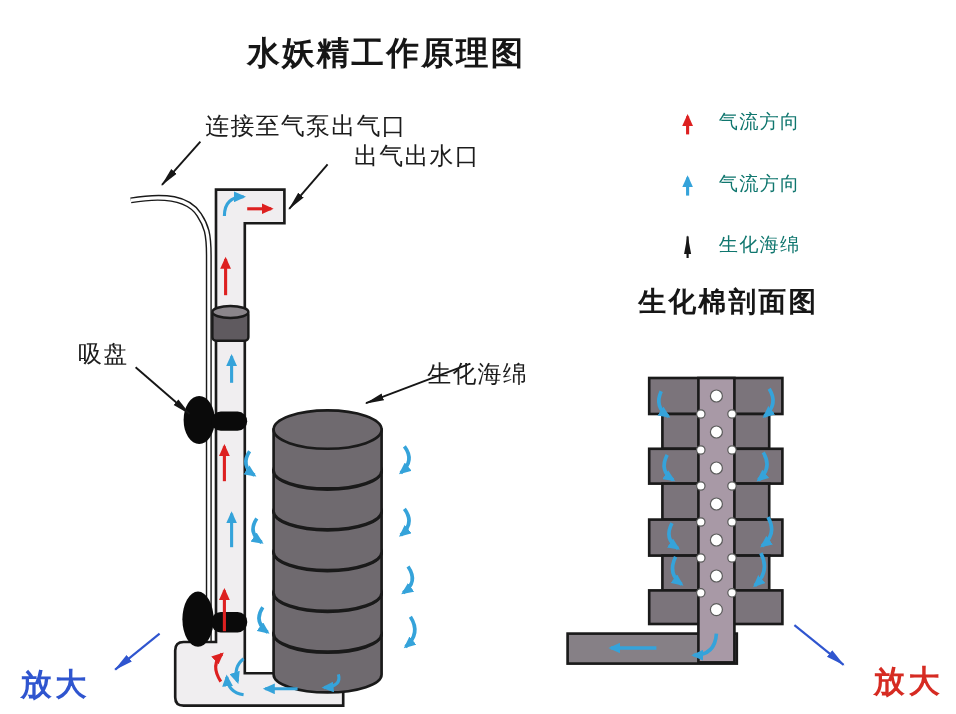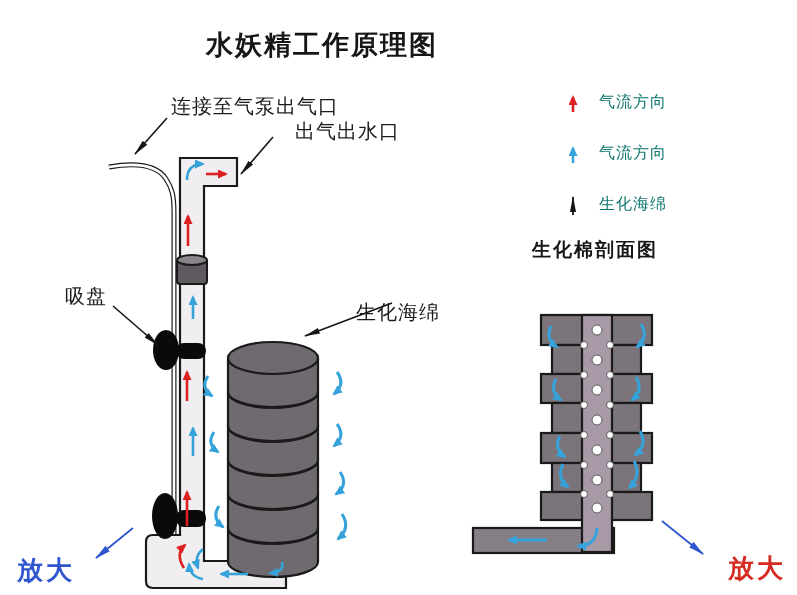--- a/index.html
+++ b/index.html
@@ -3,21 +3,21 @@
 <meta charset="utf-8">
 <style>
   html,body{margin:0;padding:0;background:#ffffff;}
   #stage{
     position:relative;width:797px;height:595px;background:#ffffff;overflow:hidden;
     font-family:Liberation Mono, monospace;color:#111;
   }
   #drawing{position:absolute;left:0;top:0;}
   .txt{position:absolute;white-space:nowrap;line-height:1.1;}
   .t-title{left:206px;top:33px;font-size:27px;font-weight:bold;letter-spacing:2px;color:#161616;}
-  .t-section{left:532px;top:241px;font-size:19px;font-weight:bold;letter-spacing:2px;color:#161616;}
+  .t-section{left:532px;top:241px;font-size:23px;font-weight:bold;letter-spacing:2px;color:#161616;}
   .t-label{font-size:20px;color:#1c1c1c;letter-spacing:1px;}
   .t-lab1{left:171px;top:97px;}
   .t-lab2{left:295px;top:122px;}
   .t-lab3{left:65px;top:287px;}
   .t-lab4{left:356px;top:282px;margin-top:21px;}
   .t-legend{font-size:16px;color:#0f766e;letter-spacing:1px;left:599px;}
   .t-leg0{top:95px;} .t-leg1{top:146px;} .t-leg2{top:197px;}
   .t-zoom{font-size:26px;font-weight:bold;letter-spacing:3px;}
   .t-zoom-left{left:17px;top:558px;color:#2f55cf;}
   .t-zoom-right{left:728px;top:556px;color:#d62b22;}

